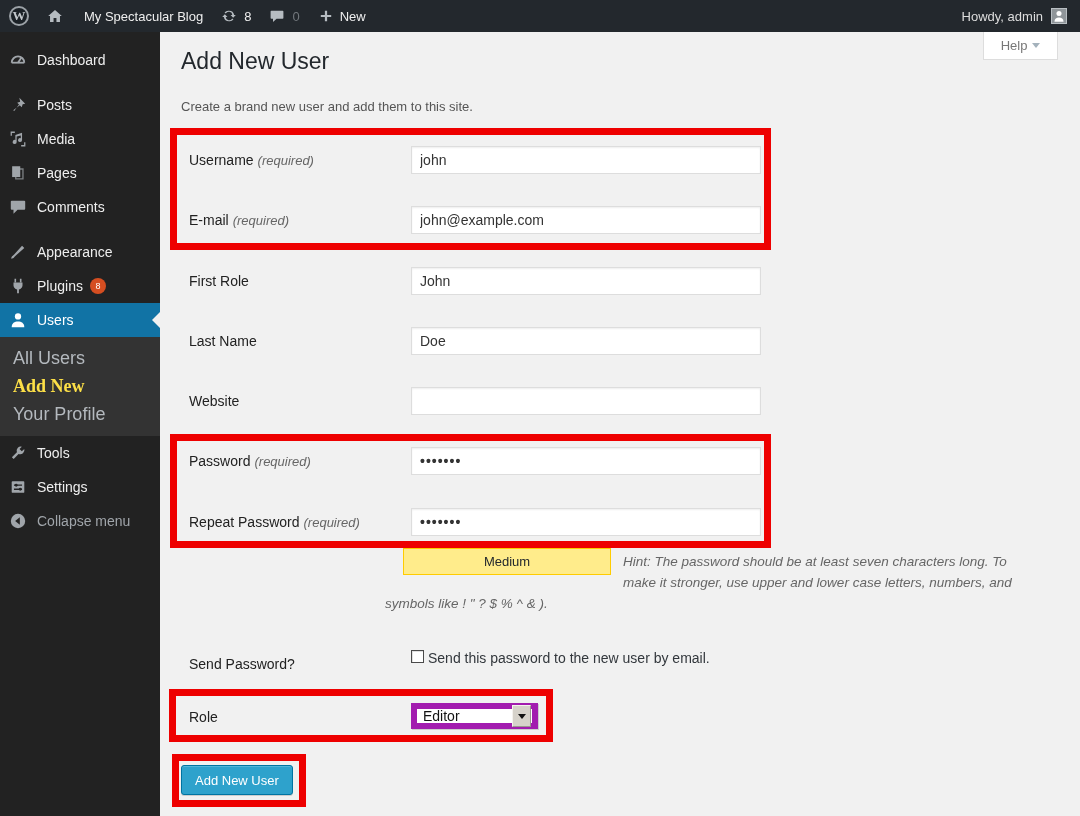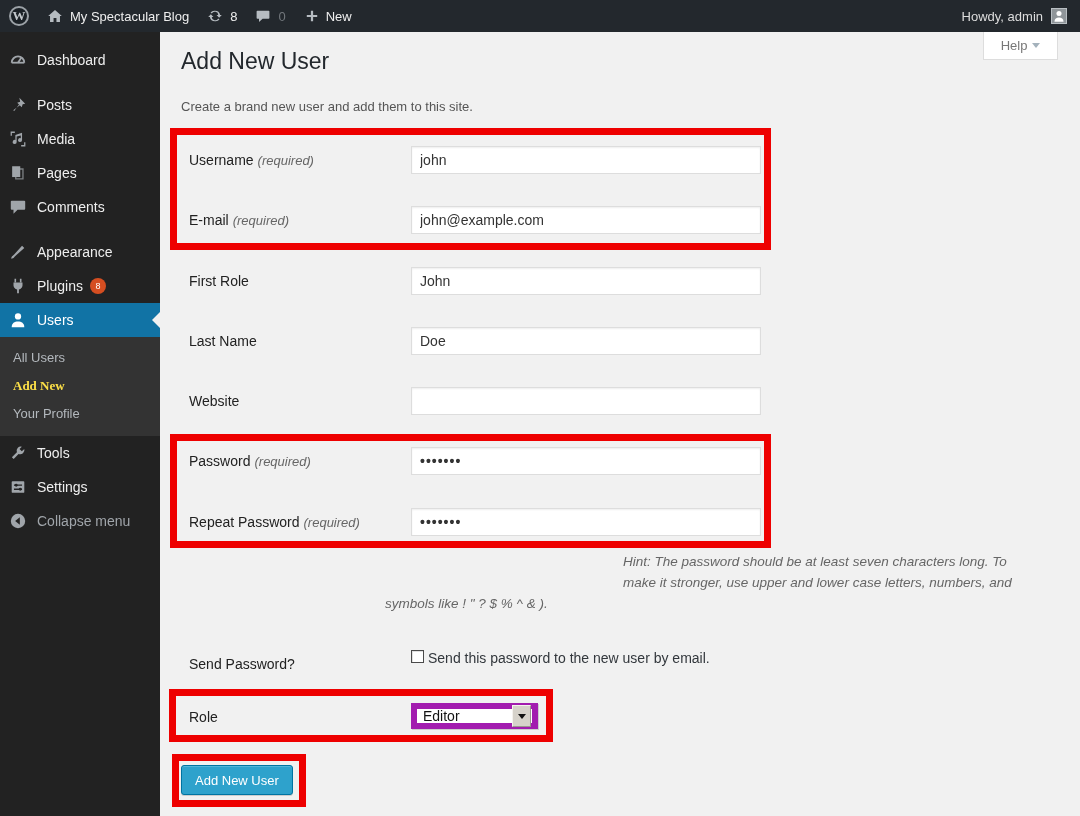--- a/index.html
+++ b/index.html
@@ -6,39 +6,39 @@
   html,body { width:1080px; height:816px; overflow:hidden; }
   body { font-family:"Liberation Sans","DejaVu Sans",sans-serif; background:#f1f1f1; position:relative; }
 
   
   #adminbar { position:absolute; left:0; top:0; width:1080px; height:32px; background:#23282d; color:#eee; font-size:13px; display:flex; align-items:center; z-index:60; }
   #adminbar .abar-left { display:flex; align-items:center; height:32px; }
   #adminbar .abar-item { display:flex; align-items:center; height:32px; padding:0 9px; cursor:pointer; }
   .wp-logo-circle { width:20px; height:20px; border-radius:50%; border:2px solid #9ca2a7; color:#c3c8cc; font-family:"Liberation Serif",serif; font-weight:bold; font-size:13px; display:flex; align-items:center; justify-content:center; background:#1b2126; }
   .abar-ic { width:16px; height:16px; display:inline-block; }
   .abar-ic svg { display:block; }
-  .site-name { margin-left:7px; }
+  .site-name { margin-left:21px; }
   .count-num { margin-left:7px; }
   .dim { color:#72777c; }
   .plus-new { margin-left:6px; }
   #adminbar .abar-right { margin-left:auto; display:flex; align-items:center; height:32px; padding-right:13px; }
   .howdy-text { margin-right:8px; color:#ddd; }
   .avatar-box { width:16px; height:16px; background:#8f9599; border:1px solid #b9bfc3; display:flex; align-items:flex-end; justify-content:center; overflow:hidden; }
 
   
   #sidebar { position:absolute; left:0; top:32px; width:160px; height:784px; background:#222; color:#eee; z-index:55; }
   .menu-item { height:34px; display:flex; align-items:center; font-size:14px; cursor:pointer; position:relative; }
   .menu-item .mi-icon { width:18px; height:18px; margin:0 10px 0 9px; flex:0 0 18px; }
   .menu-item .mi-icon svg { display:block; }
   .menu-gap { height:11px; }
   .menu-item.active { background:#1173a5; color:#fff; }
   .menu-item.active .cur-arrow { position:absolute; right:0; top:50%; margin-top:-8px; width:0; height:0; border-top:8px solid transparent; border-bottom:8px solid transparent; border-right:8px solid #f1f1f1; }
   .badge { background:#d54e21; color:#fff; border-radius:50%; min-width:16px; height:16px; font-size:9px; display:inline-flex; align-items:center; justify-content:center; margin-left:7px; padding:0 2px; }
   .submenu { background:#333; padding:7px 0 8px 0; }
-  .submenu-item { height:28px; line-height:28px; padding-left:13px; font-size:13px; color:#b4b9be; cursor:pointer; }
+  .submenu-item { height:28px; line-height:28px; padding-left:13px; font-size:18px; color:#b4b9be; cursor:pointer; }
   .submenu-item.current { color:#fde047; font-weight:bold;font-family:Liberation Serif, serif; }
   .collapse-item { color:#a0a5aa; }
 
   
   #content { position:absolute; left:160px; top:32px; width:920px; height:684px; }
   .page-title { position:absolute; left:21px; top:16px; font-size:23px; font-weight:400; color:#23282d; }
   .help-tab { position:absolute; left:823px; top:0; width:75px; height:28px; background:#fff; border:1px solid #ddd; border-top:none; color:#777; font-size:13px; display:flex; align-items:center; justify-content:center; gap:5px; cursor:pointer; }
   .help-caret { width:0; height:0; border-left:4px solid transparent; border-right:4px solid transparent; border-top:5px solid #a4b2bc; }
   .page-desc { position:absolute; left:21px; top:67px; font-size:13px; color:#555; }
 
@@ -265,20 +265,21 @@
   </div>
   <div class="frow" style="top:415px;">
     <span class="flabel"><span>Password</span><em>(required)</em></span>
     <input type="text" class="pw-dots" value="•••••••" style="">
   </div>
   <div class="frow" style="top:476px;">
     <span class="flabel"><span>Repeat Password</span><em>(required)</em></span>
     <input type="text" class="pw-dots" value="•••••••" style="">
   </div>
 
+  <div class="strength-box">Medium</div>
   <p class="pw-hint"><span class="hint-spacer"></span><span>Hint: The password should be at least seven characters long. To make it stronger, use upper and lower case letters, numbers, and symbols like ! " ? $ % ^ &amp; ).</span></p>
 
   <div class="frow send-row">
     <span class="flabel"><span>Send Password?</span></span>
     <span class="send-desc-wrap">
       <input type="checkbox" class="cb" style="">
       <span class="send-desc">Send this password to the new user by email.</span>
     </span>
   </div>
 

